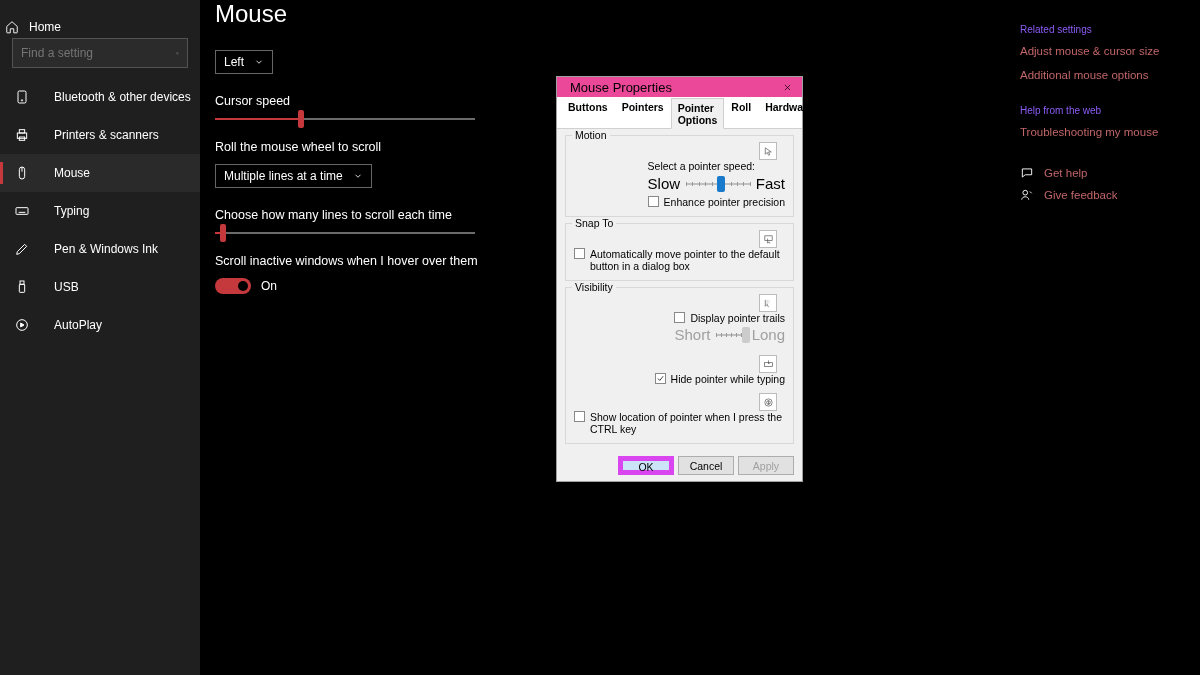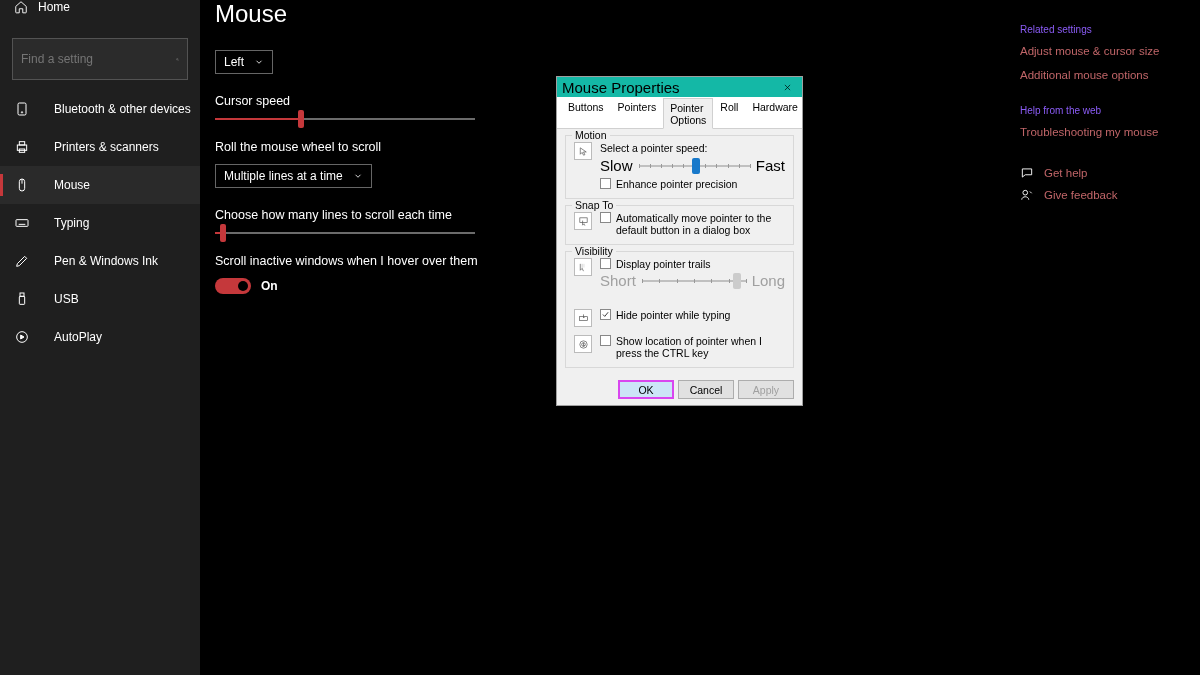--- a/index.html
+++ b/index.html
@@ -1,72 +1,72 @@
 <!DOCTYPE html>
 <html><head>
 <meta charset="utf-8">
 <style>
   * { box-sizing: border-box; margin: 0; padding: 0; font-family: "Segoe UI", sans-serif; }
   body { width: 1200px; height: 675px; background: #000; color: #fff; overflow: hidden; position: relative; }
   .sidebar { position: absolute; left: 0; top: 0; width: 200px; height: 100%; background: #1f1f1f; }
-  .home-row { height: 34px; display: flex; align-items: flex-start; padding-left: 14px; font-size: 12px; color: #fff; cursor: pointer; }
+  .home-row { height: 34px; display: flex; align-items: flex-end; padding-left: 5px; font-size: 12px; color: #fff; cursor: pointer; }
   .home-row svg { width: 14px; height: 14px; margin-right: 10px; }
-  .search-box { margin: 4px 12px 10px 12px; height: 42px; background: #2b2b2b; border: 1px solid #535353; display: flex; align-items: center; padding: 8px 8px; }
+  .search-box { margin: 4px 12px 10px 12px; height: 30px; background: #2b2b2b; border: 1px solid #535353; display: flex; align-items: center; padding: 8px 8px; }
   .search-box input { flex: 1; background: transparent; border: none; color: #ccc; font-size: 12px; outline: none; }
   .search-box svg { width: 13px; height: 13px; fill: none; stroke: #ccc; }
   .section-label { padding: 8px 12px; font-size: 12px; font-weight: 600; color: #fff; }
   .nav-item { display: flex; align-items: center; height: 38px; padding-left: 14px; font-size: 12px; color: #fff; cursor: pointer; position: relative; gap: 12px; }
   .nav-item svg { width: 16px; height: 16px; margin-right: 12px; stroke: #fff; fill: none; }
   .nav-item.active::before { content: ""; position: absolute; left: 0; top: 8px; bottom: 8px; width: 3px; background: #c5383b; }
   .nav-item.active { background: #2a2a2a; }
   .main { position: absolute; left: 215px; top: 0; right: 0; height: 100%; padding-top: 0; }
   .page-title { font-size: 24px; font-weight: 400; color: #fff; margin-bottom: 22px; }
   .setting-block { margin-bottom: 20px; }
   .setting-label { font-size: 12.5px; color: #fff; margin-bottom: 10px; }
   .dropdown { display: inline-flex; align-items: center; border: 1px solid #666; padding: 4px 8px; font-size: 12px; color: #fff; background: #000; cursor: pointer; }
   .dropdown svg { width: 10px; height: 10px; margin-left: 10px; stroke: #fff; fill: none; }
   .slider-track { width: 260px; height: 2px; background: #6b6b6b; position: relative; margin-top: 4px; }
   .slider-fill { position: absolute; height: 100%; background: #c5383b; left: 0; }
   .slider-thumb { position: absolute; width: 6px; height: 18px; background: #c5383b; top: -8px; border-radius: 2px; }
   .toggle { display: flex; align-items: center; margin-top: 4px; }
   .toggle-sw { width: 36px; height: 16px; background: #c5383b; border-radius: 8px; position: relative; margin-right: 10px; }
   .toggle-sw::after { content: ""; position: absolute; width: 10px; height: 10px; background: #000; border-radius: 50%; right: 3px; top: 3px; }
-  .toggle-text { font-size: 12px; font-weight: bold; }
+  .toggle-text { font-size: 12px; }
   .right-col { position: absolute; right: 0; top: 24px; width: 180px; }
   .right-col .rh { font-size: 10px; color: #8b5cf6; margin-bottom: 10px; }
   .right-col .rlink { font-size: 11.5px; color: #c06568; margin-bottom: 12px; cursor: pointer; }
   .right-col .help-item { display: flex; align-items: center; font-size: 11.5px; margin-bottom: 8px; cursor: pointer; }
   .right-col .help-item svg { width: 14px; height: 14px; margin-right: 10px; stroke: #fff; fill: none; }
   .right-col .help-item span { color: #c06568; }
 
   
   .dlg { position: absolute; left: 556px; top: 76px; width: 247px; background: #f0f0f0; color: #000; font-size: 11px; border: 1px solid #a0a0a0; box-shadow: 0 4px 12px rgba(0,0,0,.6); }
-  .dlg-title { height: 20px; display: flex; align-items: center; padding-left: 5px; background: #14b8a6; font-size: 15px; position: relative; }
+  .dlg-title { height: 20px; display: flex; align-items: center; padding-left: 13px; background: #ec4899; font-size: 13px; position: relative; }
   .dlg-close { position: absolute; right: 0; top: 0; width: 30px; height: 20px; display: flex; align-items: center; justify-content: center; cursor: pointer; }
   .dlg-close svg { width: 9px; height: 9px; stroke: #000; }
   .tabs { display: flex; background: #fff; border-bottom: 1px solid #d0d0d0; padding: 0 4px; }
-  .tab { padding: 3px 6px 2px 6px; font-size: 10.5px; cursor: pointer; border: 1px solid transparent; }
+  .tab { padding: 3px 6px 2px 6px; font-size: 10.5px; cursor: pointer; border: 1px solid transparent; font-weight: bold; }
   .tab.active { background: #f0f0f0; border: 1px solid #d0d0d0; border-bottom: 1px solid #f0f0f0; position: relative; top: 1px; }
   .grp { margin: 6px 8px; border: 1px solid #d8d8d8; padding: 6px 8px 8px 8px; position: relative; }
   .grp-title { position: absolute; top: -7px; left: 6px; background: #f0f0f0; padding: 0 3px; font-size: 10.5px; }
-  .grp-row { display: flex; align-items: flex-start; }
+  .grp-row { display: flex; align-items: flex-end; flex-direction: column; }
   .grp-icon { width: 18px; height: 18px; border: 1px solid #bbb; background: #fff; display: flex; align-items: center; justify-content: center; margin-right: 8px; flex-shrink: 0; }
   .grp-icon svg { width: 11px; height: 11px; stroke: #555; fill: none; }
   .grp-content { flex: 1; }
   .ptr-speed-row { display: flex; align-items: center; font-size: 15px; margin-top: 3px; }
   .ptr-slider { flex: 1; height: 2px; background: #c0c0c0; margin: 0 6px; position: relative; }
   .ptr-slider .tick { position:absolute; width:1px; height:4px; background:#999; top:-1px; }
   .ptr-thumb { position: absolute; width: 8px; height: 16px; background: #1979ca; top: -7px; border-radius: 2px; }
   .ptr-thumb.disabled { background:#ccc; }
   .chk { display: flex; align-items: flex-start; font-size: 10.5px; margin-top: 4px; }
   .chk-box { width: 11px; height: 11px; border: 1px solid #888; background: #fff; margin-right: 5px; flex-shrink: 0; display:flex; align-items:center; justify-content:center; }
   .chk-box.checked svg { width:9px; height:9px; stroke:#000; fill:none; stroke-width:2; }
   .dlg-btns { display: flex; justify-content: flex-end; padding: 6px 8px; gap: 4px; background:#f0f0f0; }
   .dlg-btn { min-width: 56px; height: 19px; font-size: 10.5px; background: #e1e1e1; border: 1px solid #adadad; cursor: pointer; }
-  .dlg-btn.primary { background: #cce4f7; border: 2px solid #d946ef; }
+  .dlg-btn.primary { background: #cce4f7; border: 5px solid #d946ef; }
   .dlg-btn.disabled { color:#a0a0a0; }
   .small-label { font-size:10.5px; margin-bottom:2px; }
   .disabled-text { color:#a0a0a0; }
 </style>
 </head>
 <body>
 
 <div class="sidebar">
   <div class="home-row">
     <svg viewBox="0 0 24 24" fill="none" stroke="#fff" stroke-width="1.6">
@@ -299,21 +299,21 @@
               <div class="tick" style="left:50%"></div>
               <div class="tick" style="left:67%"></div>
               <div class="tick" style="left:84%"></div>
               <div class="tick" style="left:100%"></div>
             <div class="ptr-thumb disabled" style="left:88%"></div>
           </div>
           <span>Long</span>
         </div>
       </div>
     </div>
-    <div class="grp-row" style="margin-top:20px">
+    <div class="grp-row" style="margin-top:12px">
       <div class="grp-icon">
         <svg viewBox="0 0 24 24" stroke-width="1.5">
             <rect x="3" y="8" width="18" height="8"></rect>
             <path d="M12 3l0 8 3-3"></path>
           </svg>
       </div>
       <div class="grp-content">
         <div class="chk" style="margin-top:0">
           <div class="chk-box checked">
               <svg viewBox="0 0 24 24">

